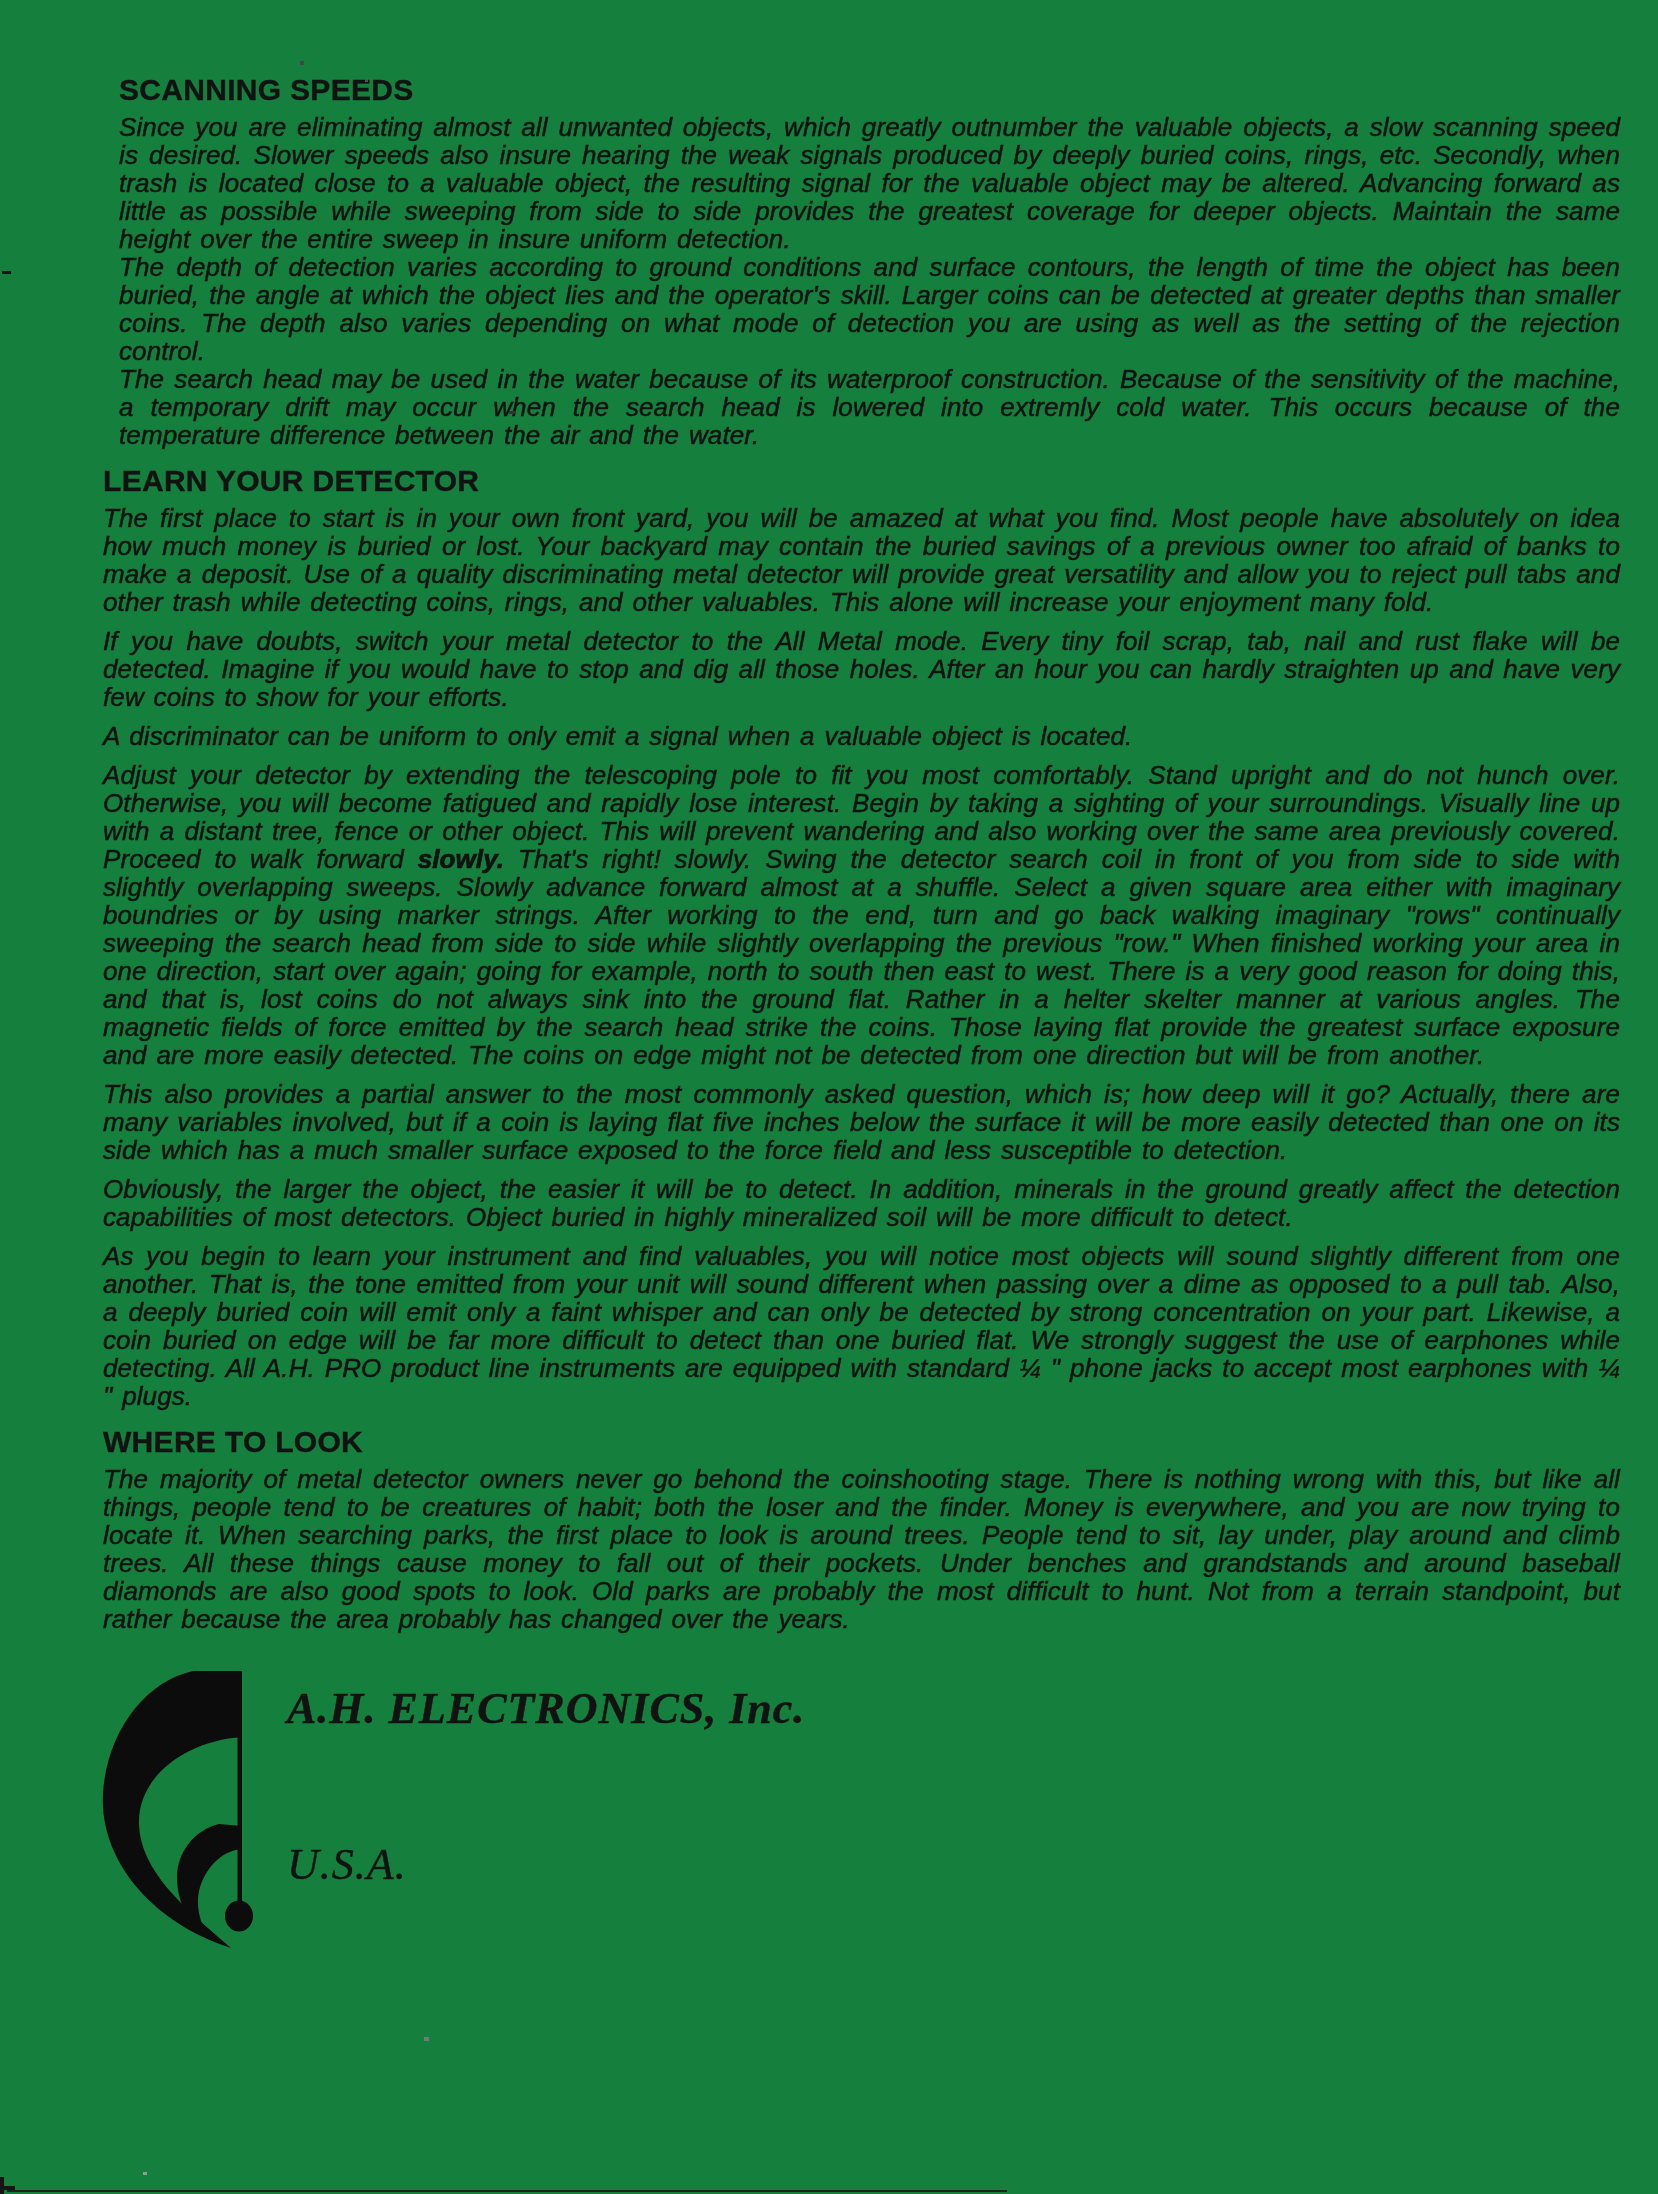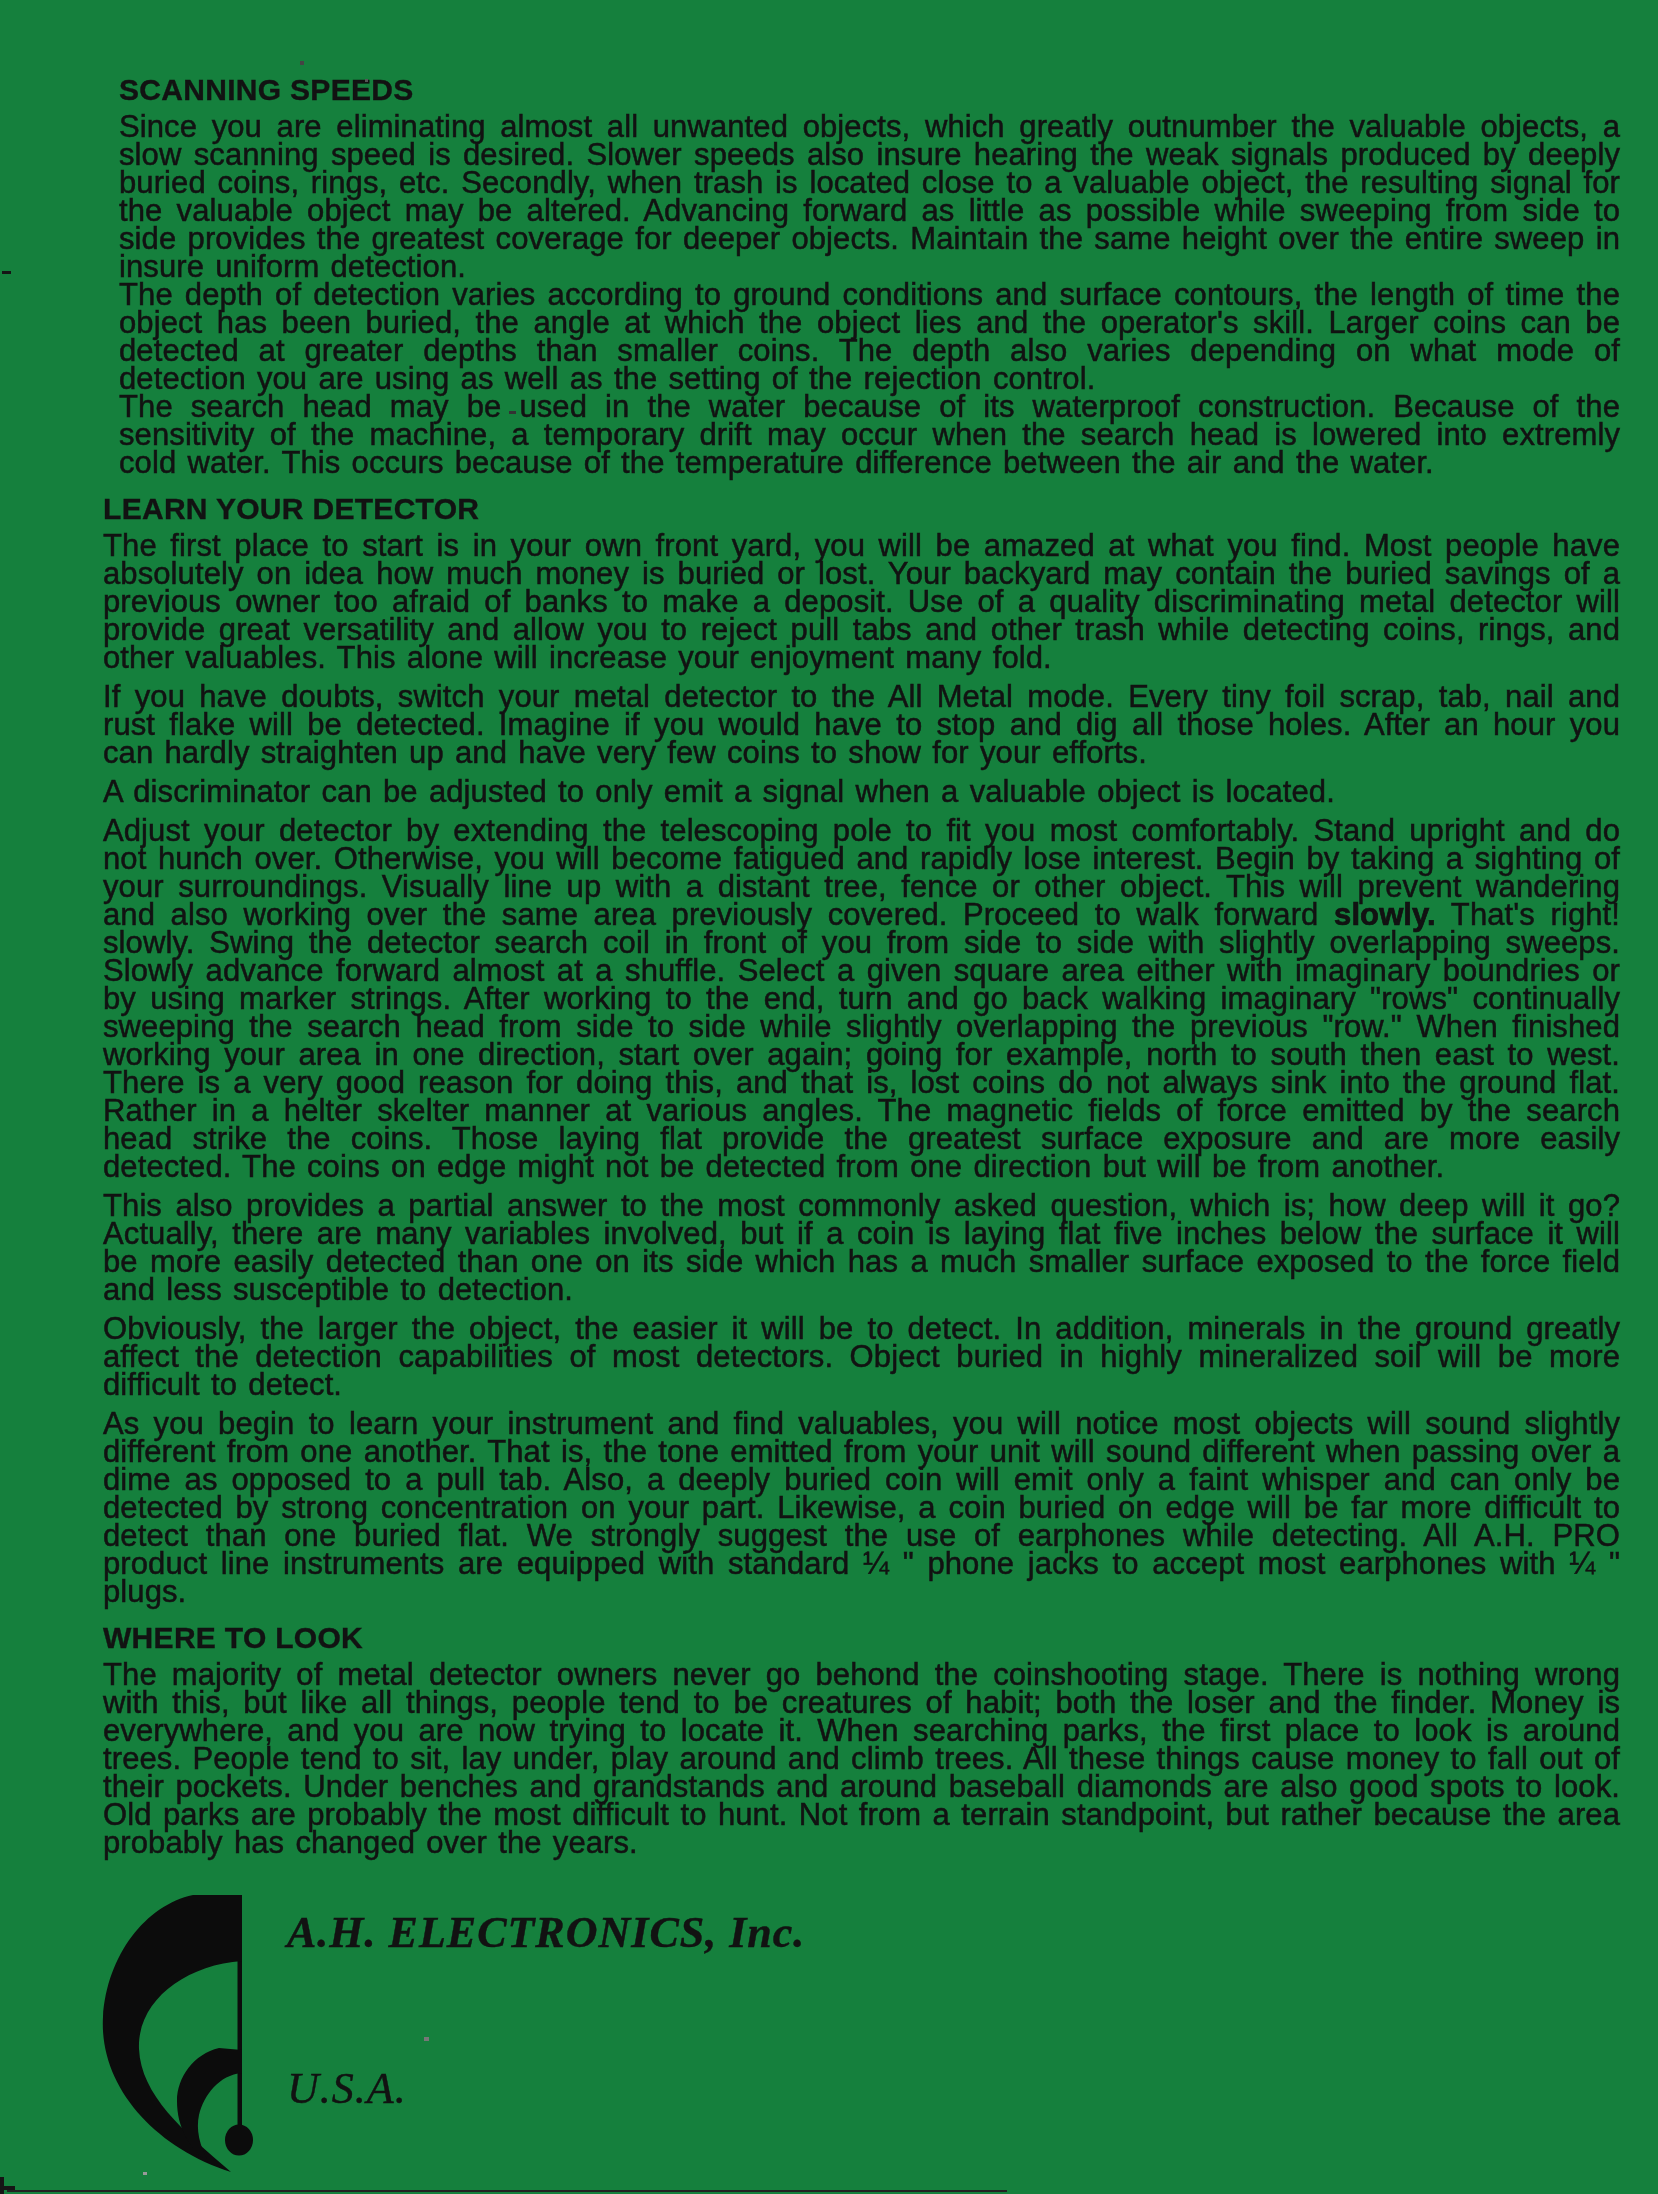--- a/index.html
+++ b/index.html
@@ -9,22 +9,22 @@
     font-family:"Liberation Sans", sans-serif;
   }
   .content{position:absolute;left:103px;top:74px;width:1517px;}
   section{display:block;}
   h2{
     font-size:30px;line-height:32px;margin:16px 0 7px 0;font-weight:bold;
     letter-spacing:0.3px;-webkit-text-stroke:0.35px #121212;
   }
   .content section:first-of-type h2{margin-top:0;}
   p{
-    margin:0 0 11px 0;font-size:31px;line-height:28px;text-align:justify;
-    word-spacing:2.5px;letter-spacing:0.1px;-webkit-text-stroke:0.5px #121212;
+    margin:0 0 11px 0;font-size:26px;line-height:28px;text-align:justify;
+    word-spacing:2.5px;letter-spacing:0.1px;font-style:italic;-webkit-text-stroke:0.5px #121212;
   }
   section p:last-child{margin-bottom:0;}
   .indent{padding-left:16px;}
   strong{font-weight:bold;-webkit-text-stroke:0.7px #101010;}
   .footer{position:relative;height:292px;margin-top:36px;}
   .logo-mark{position:absolute;left:-2px;top:0;}
   .company{
     position:absolute;left:184px;top:14px;
     font-family:"Liberation Serif", serif;font-style:italic;font-weight:bold;
     font-size:44px;letter-spacing:1px;white-space:nowrap;
@@ -54,21 +54,21 @@
     </section>
 
     <section class="indent">
       <p>The search head may be used in the water because of its waterproof construction. Because of the sensitivity of the machine, a temporary drift may occur when the search head is lowered into extremly cold water. This occurs because of the temperature difference between the air and the water.</p>
     </section>
 
     <section>
       <h2>LEARN YOUR DETECTOR</h2>
       <p>The first place to start is in your own front yard, you will be amazed at what you find. Most people have absolutely on idea how much money is buried or lost. Your backyard may contain the buried savings of a previous owner too afraid of banks to make a deposit. Use of a quality discriminating metal detector will provide great versatility and allow you to reject pull tabs and other trash while detecting coins, rings, and other valuables. This alone will increase your enjoyment many fold.</p>
       <p>If you have doubts, switch your metal detector to the All Metal mode. Every tiny foil scrap, tab, nail and rust flake will be detected. Imagine if you would have to stop and dig all those holes. After an hour you can hardly straighten up and have very few coins to show for your efforts.</p>
-      <p>A discriminator can be adjusted to only emit a signal when a valuable object is located.</p>
+      <p>A discriminator can be uniform to only emit a signal when a valuable object is located.</p>
       <p><span>Adjust your detector by extending the telescoping pole to fit you most comfortably. Stand upright and do not hunch over. Otherwise, you will become fatigued and rapidly lose interest. Begin by taking a sighting of your surroundings. Visually line up with a distant tree, fence or other object. This will prevent wandering and also working over the same area previously covered. Proceed to walk forward </span><strong>slowly.</strong><span> That's right! slowly. Swing the detector search coil in front of you from side to side with slightly overlapping sweeps. Slowly advance forward almost at a shuffle. Select a given square area either with imaginary boundries or by using marker strings. After working to the end, turn and go back walking imaginary "rows" continually sweeping the search head from side to side while slightly overlapping the previous "row." When finished working your area in one direction, start over again; going for example, north to south then east to west. There is a very good reason for doing this, and that is, lost coins do not always sink into the ground flat. Rather in a helter skelter manner at various angles. The magnetic fields of force emitted by the search head strike the coins. Those laying flat provide the greatest surface exposure and are more easily detected. The coins on edge might not be detected from one direction but will be from another.</span></p>
       <p>This also provides a partial answer to the most commonly asked question, which is; how deep will it go? Actually, there are many variables involved, but if a coin is laying flat five inches below the surface it will be more easily detected than one on its side which has a much smaller surface exposed to the force field and less susceptible to detection.</p>
       <p>Obviously, the larger the object, the easier it will be to detect. In addition, minerals in the ground greatly affect the detection capabilities of most detectors. Object buried in highly mineralized soil will be more difficult to detect.</p>
       <p>As you begin to learn your instrument and find valuables, you will notice most objects will sound slightly different from one another. That is, the tone emitted from your unit will sound different when passing over a dime as opposed to a pull tab. Also, a deeply buried coin will emit only a faint whisper and can only be detected by strong concentration on your part. Likewise, a coin buried on edge will be far more difficult to detect than one buried flat. We strongly suggest the use of earphones while detecting. All A.H. PRO product line instruments are equipped with standard ¼ " phone jacks to accept most earphones with ¼ " plugs.</p>
     </section>
 
     <section>
       <h2>WHERE TO LOOK</h2>
       <p>The majority of metal detector owners never go behond the coinshooting stage. There is nothing wrong with this, but like all things, people tend to be creatures of habit; both the loser and the finder. Money is everywhere, and you are now trying to locate it. When searching parks, the first place to look is around trees. People tend to sit, lay under, play around and climb trees. All these things cause money to fall out of their pockets. Under benches and grandstands and around baseball diamonds are also good spots to look. Old parks are probably the most difficult to hunt. Not from a terrain standpoint, but rather because the area probably has changed over the years.</p>
     </section>

